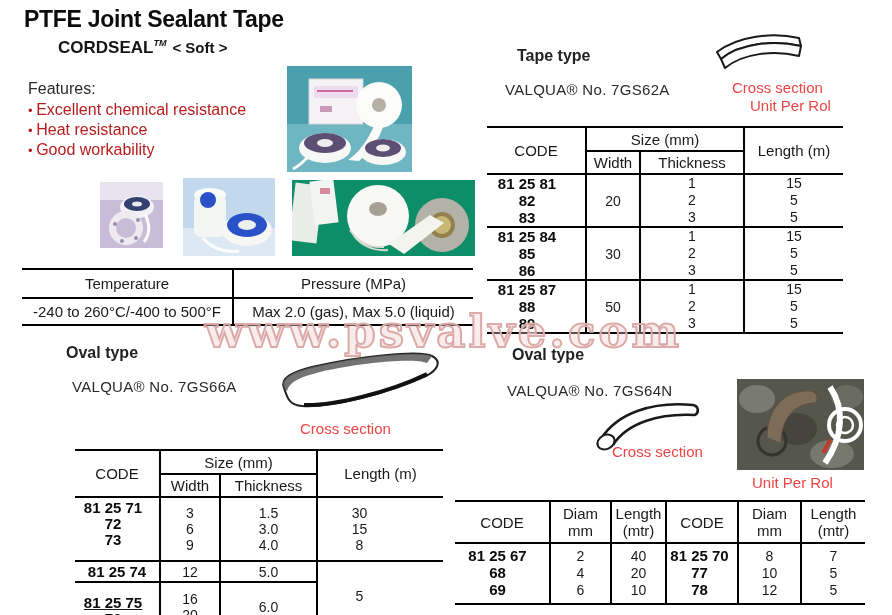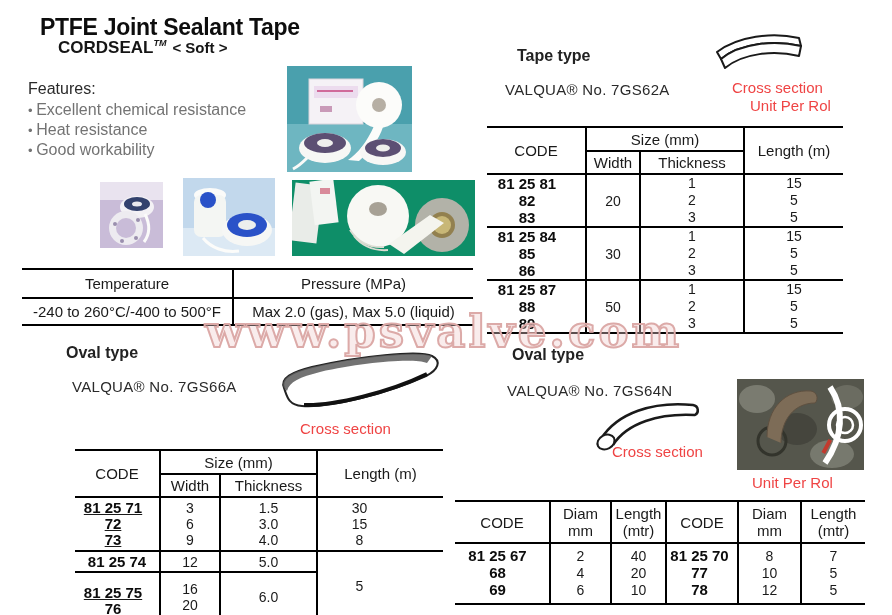--- a/index.html
+++ b/index.html
@@ -14,21 +14,21 @@
   .subtitle { font-size:17px; font-weight:bold; }
   .subtitle sup { font-size:9px; font-style:italic; }
   .subtitle .variant { font-size:15px; margin-left:6px; }
   .section-heading { font-size:16px; font-weight:bold; color:#222; }
   .product-no { font-size:15px; color:#2a2a2a; letter-spacing:0.3px; }
   .caption { font-size:15px; color:#ef4444; }
 
   
   .features-heading { font-size:16px; color:#2a2a2a; }
   .features-list { list-style:none; margin:2px 0 0 0; padding:0; }
-  .features-list li { font-size:16px; line-height:19px; color:#737373; }
+  .features-list li { font-size:16px; line-height:19px; color:#b91c1c; }
   .features-list li::before { content:"• "; font-size:13px; }
 
   
   table.spec { border-collapse:collapse; table-layout:fixed; border-top:2px solid #000; border-bottom:2px solid #000; }
   table.spec th { font-weight:normal; font-size:15px; padding:0; text-align:center; vertical-align:middle; color:#1a1a1a; }
   table.spec td { padding:0; font-size:14px; text-align:center; vertical-align:middle; color:#1a1a1a; }
   .bl { border-left:2px solid #000; }
   .hb { border-bottom:2px solid #000; }
   tr.sep { border-top:2px solid #000; }
   .code { font-weight:bold; font-size:15px; color:#0c0c0c; }
@@ -43,21 +43,21 @@
     color:rgba(240,205,205,0.38); -webkit-text-stroke:2px #dcaaa8; z-index:40; pointer-events:none;
     white-space:nowrap;
   }
   svg { display:block; }
 </style>
 </head>
 <body>
 
 <div id="page">
 
-  <div class="abs page-title" style="left:40px; top:6px;margin-top:8px;">PTFE Joint Sealant Tape</div>
+  <div class="abs page-title" style="left:24px; top:6px;">PTFE Joint Sealant Tape</div>
   <div class="abs subtitle" style="left:58px; top:38px;">
     <span>CORDSEAL</span><sup>TM</sup><span class="variant">&lt;  Soft  &gt;</span>
   </div>
 
   <div class="abs" style="left:28px; top:80px; width:250px;">
     <div class="features-heading">Features:</div>
     <ul class="features-list">
       <li>Excellent chemical resistance</li>
       <li>Heat resistance</li>
       <li>Good workability</li>
@@ -255,21 +255,21 @@
         <th colspan="2" class="bl hb" style="height:22px;">Size (mm)</th>
         <th rowspan="2" class="bl hb">Length (m)</th>
       </tr>
       <tr>
         <th class="bl hb" style="height:21px;">Width</th>
         <th class="bl hb">Thickness</th>
       </tr>
     </thead>
     <tbody>
       <tr>
-        <td class="code-cell lines16" style="padding:2px 8px 2px 0;text-decoration:underline;">
+        <td class="code-cell lines16" style="padding:2px 8px 12px 0;">
           <div class="code">81 25 71</div>
           <div class="code">72</div>
           <div class="code">73</div>
         </td>
         <td class="bl lines16">
           <div>3</div>
           <div>6</div>
           <div>9</div>
         </td>
         <td class="bl lines16">

